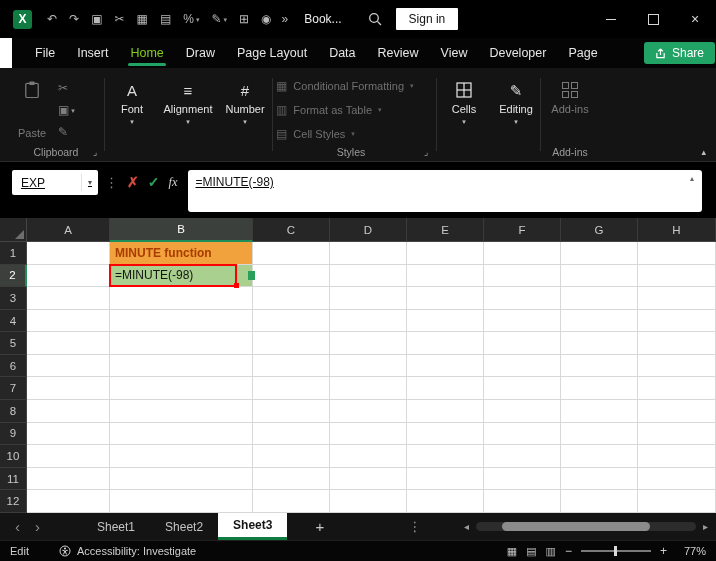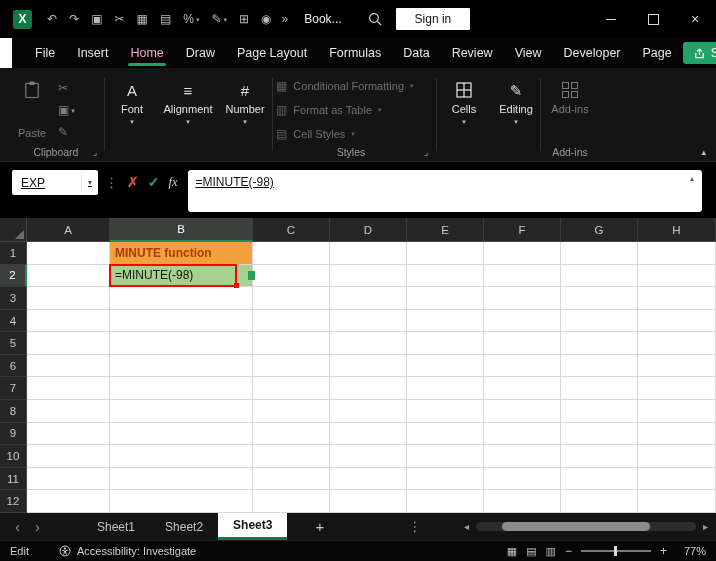--- a/index.html
+++ b/index.html
@@ -7,31 +7,31 @@
 
   
   .titlebar{position:absolute;left:0;top:0;width:100%;height:38px;background:#000;display:flex;align-items:center;color:#c8c8c8;}
   .logo{width:19px;height:19px;margin-left:13px;background:#107c41;border-radius:3px;color:#fff;font-size:12px;font-weight:bold;display:flex;align-items:center;justify-content:center;flex:none;}
   .qat{display:flex;align-items:center;gap:12px;margin-left:15px;font-size:12px;color:#b9b9b9;}
   .qico{cursor:default;display:flex;align-items:center;line-height:1;}
   .qchev{font-size:7px;margin-left:2px;color:#9a9a9a;}
   .overflow{margin-left:10px;color:#b9b9b9;font-size:12px;}
   .doctitle{margin-left:16px;font-size:12px;color:#ececec;white-space:nowrap;}
   .searchico{margin-left:26px;display:flex;}
-  .signin{margin-left:14px;background:#fff;color:#111;font-size:12px;padding:4px 19px;border:none;border-radius:1px;cursor:pointer;font-family:inherit;white-space:nowrap;}
+  .signin{margin-left:14px;background:#fff;color:#111;font-size:12px;padding:4px 13px;border:none;border-radius:1px;cursor:pointer;font-family:inherit;white-space:nowrap;}
   .wincontrols{margin-left:auto;display:flex;height:100%;}
   .wbtn{width:42px;height:100%;display:flex;align-items:center;justify-content:center;color:#d6d6d6;font-size:14px;}
   .minline{width:10px;height:1px;background:#d6d6d6;display:block;}
   .maxbox{width:9px;height:9px;border:1px solid #d6d6d6;display:block;}
 
   
   .menubar{position:absolute;top:38px;left:12px;width:100%;height:30px;background:#050505;display:flex;align-items:center;}
   .mtabs{display:flex;align-items:center;padding-left:12px;height:100%;}
   .mitem{padding:0 11px;font-size:12.5px;color:#e6e6e6;height:100%;display:flex;align-items:center;position:relative;cursor:default;white-space:nowrap;}
-  .mitem.active{color:#f9a8d4;}
+  .mitem.active{color:#84cc16;}
   .mitem.active::after{content:'';position:absolute;left:9px;right:9px;bottom:2px;height:3px;background:#21a366;border-radius:2px;}
   .share{margin-left:auto;margin-right:13px;display:flex;align-items:center;gap:6px;background:#21a366;color:#fff;border:none;border-radius:3px;padding:4px 11px;font-size:12px;font-family:inherit;cursor:pointer;}
 
   
   .ribbon{position:absolute;top:68px;left:0;width:100%;height:94px;background:#141414;border-bottom:1px solid #2a2a2a;color:#d6d6d6;box-sizing:border-box;}
   .bigbtn{position:absolute;top:6px;width:48px;height:72px;display:flex;flex-direction:column;align-items:center;gap:3px;padding-top:6px;box-sizing:border-box;cursor:default;}
   .bigbtn .bico{height:20px;font-size:15px;color:#dedede;display:flex;align-items:center;line-height:1;}
   .bigbtn .blab{font-size:11px;color:#e3e3e3;white-space:nowrap;}
   .bigbtn .bchev{font-size:7px;color:#c0c0c0;}
   .bigbtn.disabled .blab,.bigbtn.disabled .bico,.bigbtn.disabled .bchev{color:#7a7a7a;}
@@ -143,21 +143,20 @@
     </div>
   </div>
 
   <div class="menubar">
     <div class="mtabs">
         <div class="mitem">File</div>
         <div class="mitem">Insert</div>
         <div class="mitem active">Home</div>
         <div class="mitem">Draw</div>
         <div class="mitem">Page Layout</div>
-        <div class="mitem">Formulas</div>
         <div class="mitem">Data</div>
         <div class="mitem">Review</div>
         <div class="mitem">View</div>
         <div class="mitem">Developer</div>
         <div class="mitem">Page</div>
       </div>
     <button class="share">
       <svg width="11" height="11" viewBox="0 0 12 12">
           <path d="M6 1 L8.6 3.6 M6 1 L3.4 3.6 M6 1 V7.5" stroke="#fff" fill="none" stroke-width="1.3"></path>
           <path d="M2 5.5 V10.5 H10 V5.5" stroke="#fff" fill="none" stroke-width="1.3"></path>

